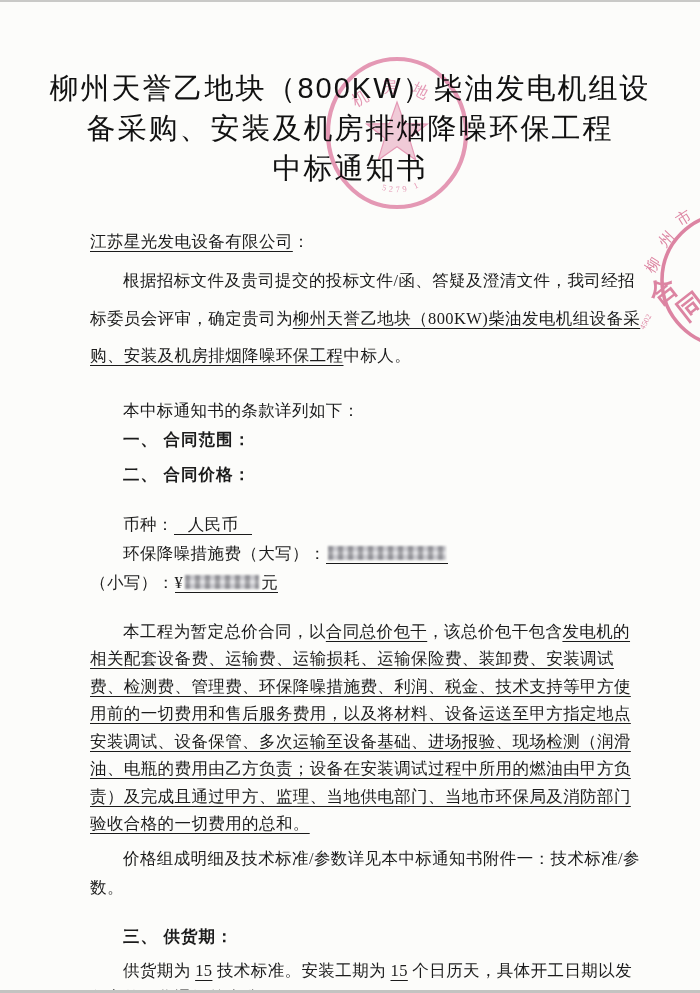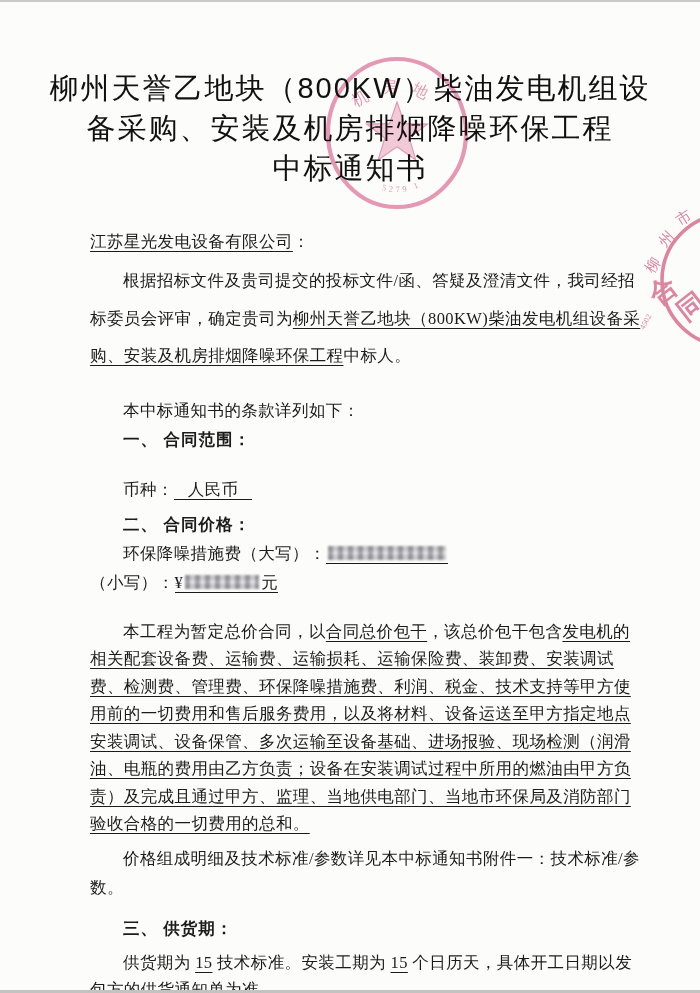--- a/index.html
+++ b/index.html
@@ -18,21 +18,21 @@
     font-family:"Liberation Sans","DejaVu Sans",sans-serif;color:#111;
   }
   .title span{display:block;}
   p{margin:0;font-size:16.5px;line-height:29px;letter-spacing:.4px;}
   .salutation{margin-top:39px;}
   .indent{text-indent:2em;}
   .lh38{line-height:37.5px;}
   .lh24{line-height:23.5px;}
   .lh27{line-height:27.5px;}
   .bold{font-weight:bold;font-family:"Liberation Sans","DejaVu Sans",sans-serif;letter-spacing:1px;}
-  .mt6{margin-top:6px;} .mt4{margin-top:21px;} .mt8{margin-top:12px;font-family:Liberation Serif, serif;}
+  .mt6{margin-top:6px;} .mt4{margin-top:21px;} .mt8{margin-top:20px;}
   .u{text-decoration:underline;text-underline-offset:4px;text-decoration-thickness:1px;}
   .u2{border-bottom:1.4px solid #1b1b1b;}
   .padx{padding:0 14px;}
   .redact{
     display:inline-block;height:14px;vertical-align:-1px;margin:0 2px;
     background:
       repeating-linear-gradient(90deg, rgba(110,110,118,.55) 0 5px, rgba(205,205,210,.45) 5px 10px),
       repeating-linear-gradient(0deg, rgba(135,135,142,.5) 0 5px, rgba(220,220,224,.5) 5px 9px);
     filter:blur(1.1px);
   }
@@ -86,23 +86,23 @@
   <div class="content">
 
     <p class="salutation"><span class="u">江苏星光发电设备有限公司</span><span>：</span></p>
 
     <p class="indent lh38 mt6"><span>根据招标文件及贵司提交的投标文件/函、答疑及澄清文件，我司经招标委员会评审，确定贵司为</span><span class="u">柳州天誉乙地块（800KW)柴油发电机组设备采购、安装及机房排烟降噪环保工程</span><span>中标人。</span></p>
 
     <p class="indent mt4">本中标通知书的条款详列如下：</p>
 
     <p class="indent bold">一、 合同范围：</p>
 
+    <p class="indent bold mt6">二、 合同价格：</p>
+
     <p class="indent mt4"><span>币种：</span><span class="u2 padx">人民币</span></p>
-
-    <p class="indent bold mt6">二、 合同价格：</p>
 
     <p class="indent"><span>环保降噪措施费（大写）：</span><span class="u2"><span class="redact w115"></span></span></p>
 
     <p><span>（小写）：</span><span class="u2"><span>¥</span><span class="redact w72"></span><span>元</span></span></p>
 
     <p class="indent lh27 mt4"><span>本工程为暂定总价合同，以</span><span class="u">合同总价包干</span><span>，该总价包干包含</span><span class="u">发电机的相关配套设备费、运输费、运输损耗、运输保险费、装卸费、安装调试费、检测费、管理费、环保降噪措施费、利润、税金、技术支持等甲方使用前的一切费用和售后服务费用，以及将材料、设备运送至甲方指定地点安装调试、设备保管、多次运输至设备基础、进场报验、现场检测（润滑油、电瓶的费用由乙方负责；设备在安装调试过程中所用的燃油由甲方负责）及完成且通过甲方、监理、当地供电部门、当地市环保局及消防部门验收合格的一切费用的总和。</span></p>
 
     <p class="indent mt6">价格组成明细及技术标准/参数详见本中标通知书附件一：技术标准/参数。</p>
 
     <p class="indent bold mt8">三、 供货期：</p>

